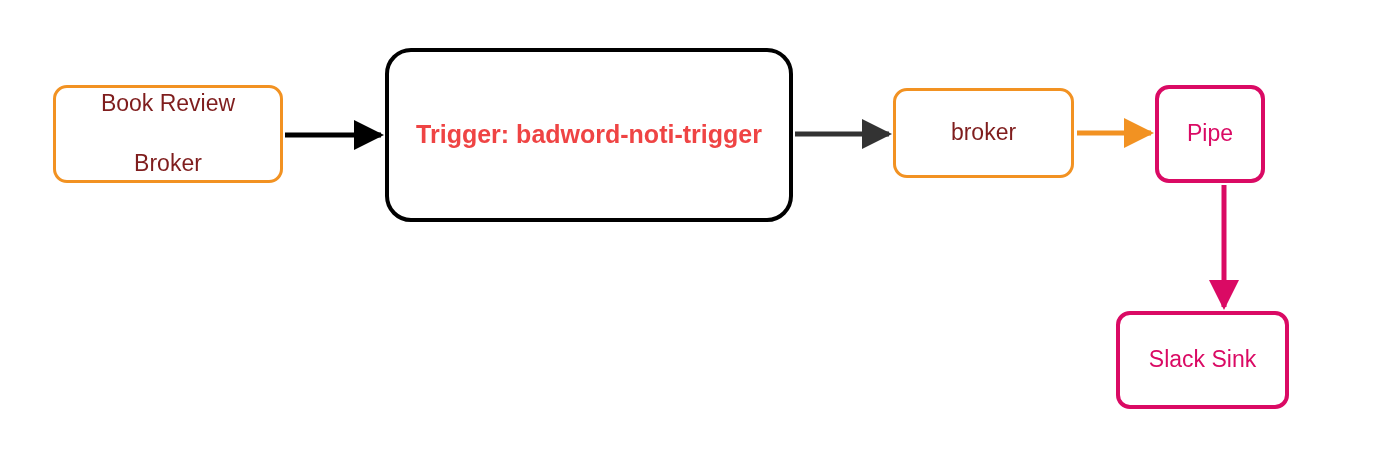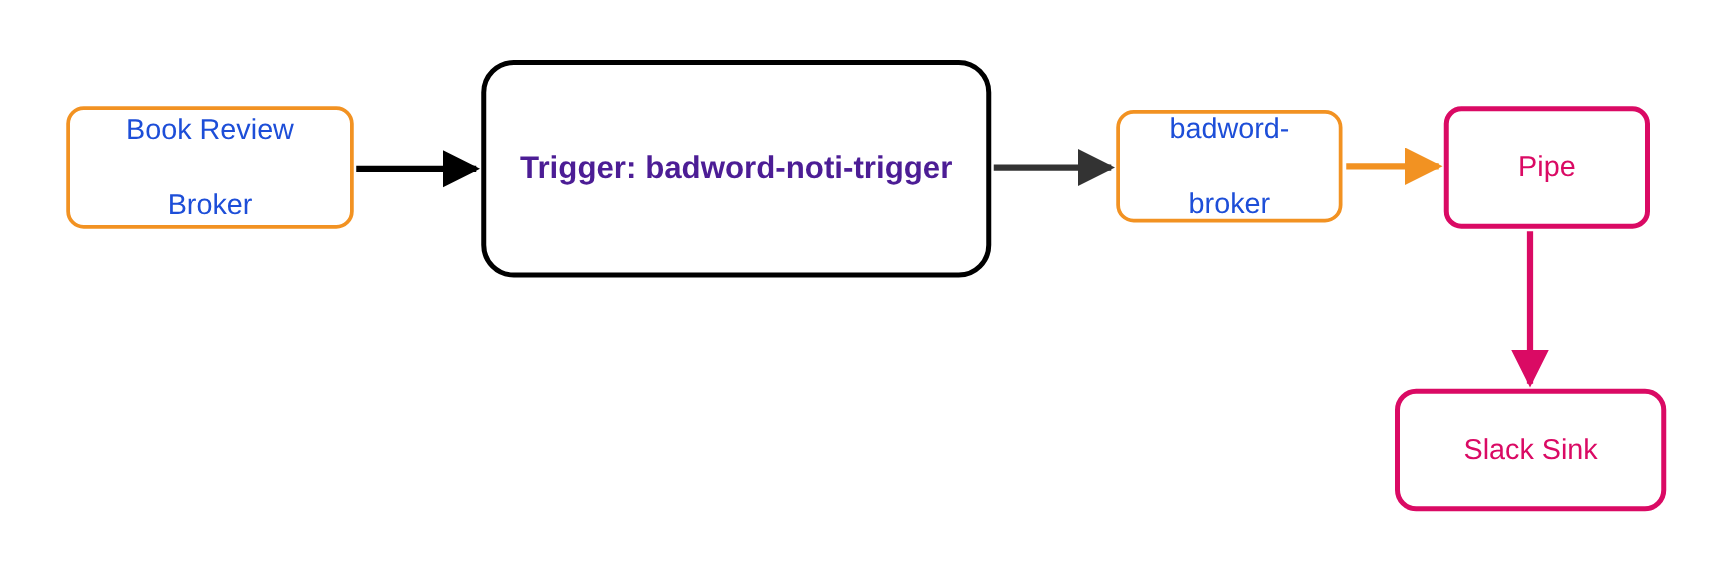--- a/index.html
+++ b/index.html
@@ -33,50 +33,50 @@
     background: #ffffff;
     display: flex;
     align-items: center;
     justify-content: center;
     text-align: center;
     line-height: 1.30;
   }
   .node-orange {
     border: 3px solid #F29222;
     border-radius: 14px;
-    color: #1d4ed8;
+    color: #7f1d1d;
     font-size: 23px;
   }
   .node-crimson {
     border: 4px solid #DA0A64;
     border-radius: 14px;
     color: #DA0A64;
     font-size: 23px;
   }
   .node-black {
     border: 4px solid #000000;
     border-radius: 26px;
-    color: #4c1d95;
+    color: #ef4444;
     font-size: 25px;
     line-height: 1.42;
   }
   .node-inner {
     padding: 0 10px;
     white-space: pre-line;
   }
   .trigger-line { display: block; white-space: nowrap; }
   .b { font-weight: bold; }
   .n { font-weight: normal; }
 
   
   #node-book-review-broker { left: 53px;   top: 85px;  width: 230px; height: 98px; }
   #node-trigger            { left: 385px;  top: 48px;  width: 408px; height: 174px; }
   #node-badword-broker     { left: 893px;  top: 88px;  width: 181px; height: 90px; }
-  #node-pipe               { left: 1155px; top: 85px;  width: 165px; height: 98px; }
-  #node-slack-sink         { left: 1116px; top: 311px; width: 217px; height: 98px; border-radius: 17px; }
+  #node-pipe               { left: 1155px; top: 85px;  width: 110px; height: 98px; }
+  #node-slack-sink         { left: 1116px; top: 311px; width: 173px; height: 98px; }
 </style>
 </head>
 <body>
 
 <div id="diagram-canvas">
 
   <svg class="edges" viewBox="0 0 1375 465" width="1375" height="465" xmlns="http://www.w3.org/2000/svg">
     <defs>
       <marker id="arrow-black" viewBox="0 0 10 10" refX="9" refY="5" markerWidth="6" markerHeight="6" orient="auto-start-reverse">
         <path d="M 0 0 L 10 5 L 0 10 z" fill="#000000"></path>
@@ -111,21 +111,20 @@
   <div class="node node-black" id="node-trigger">
     <div class="node-inner">
       <span class="trigger-line">
         <span class="b">Trigger:</span><span>&nbsp;</span><span class="b">badword-noti-trigger</span>
       </span>
     </div>
   </div>
 
   <div class="node node-orange" id="node-badword-broker">
     <div class="node-inner">
-      <span class="trigger-line">badword-</span>
       <span class="trigger-line">broker</span>
     </div>
   </div>
 
   <div class="node node-crimson" id="node-pipe">
     <div class="node-inner">Pipe</div>
   </div>
 
   <div class="node node-crimson" id="node-slack-sink">
     <div class="node-inner">Slack Sink</div>

